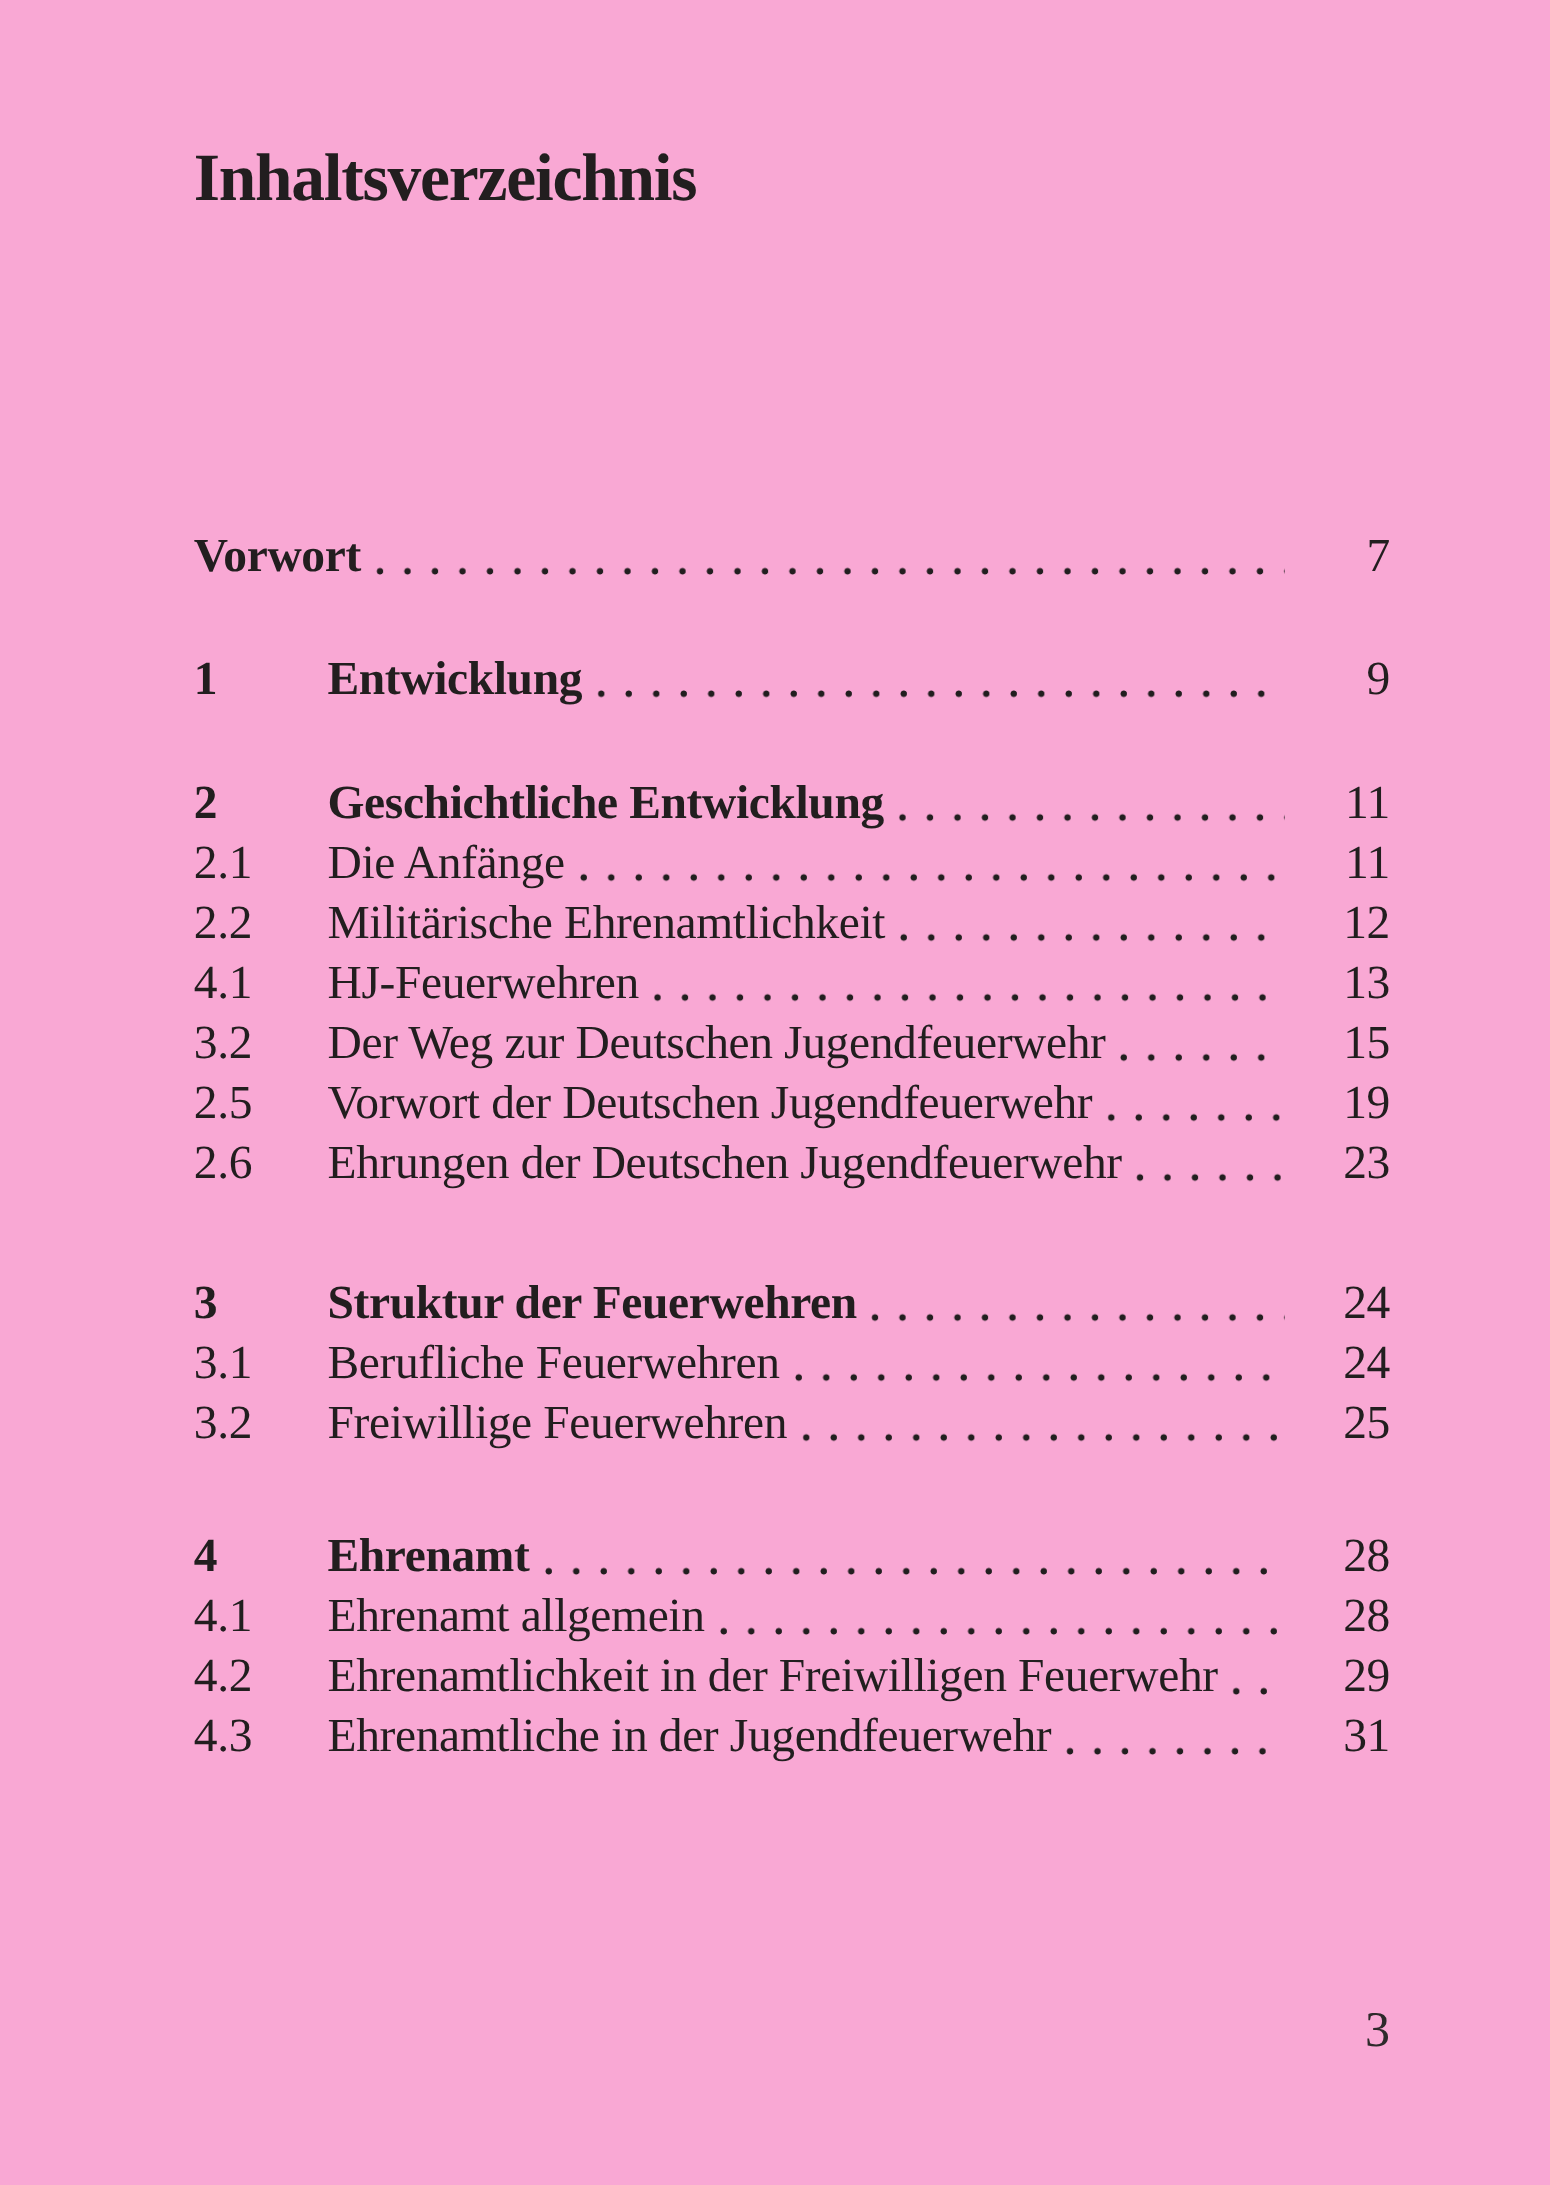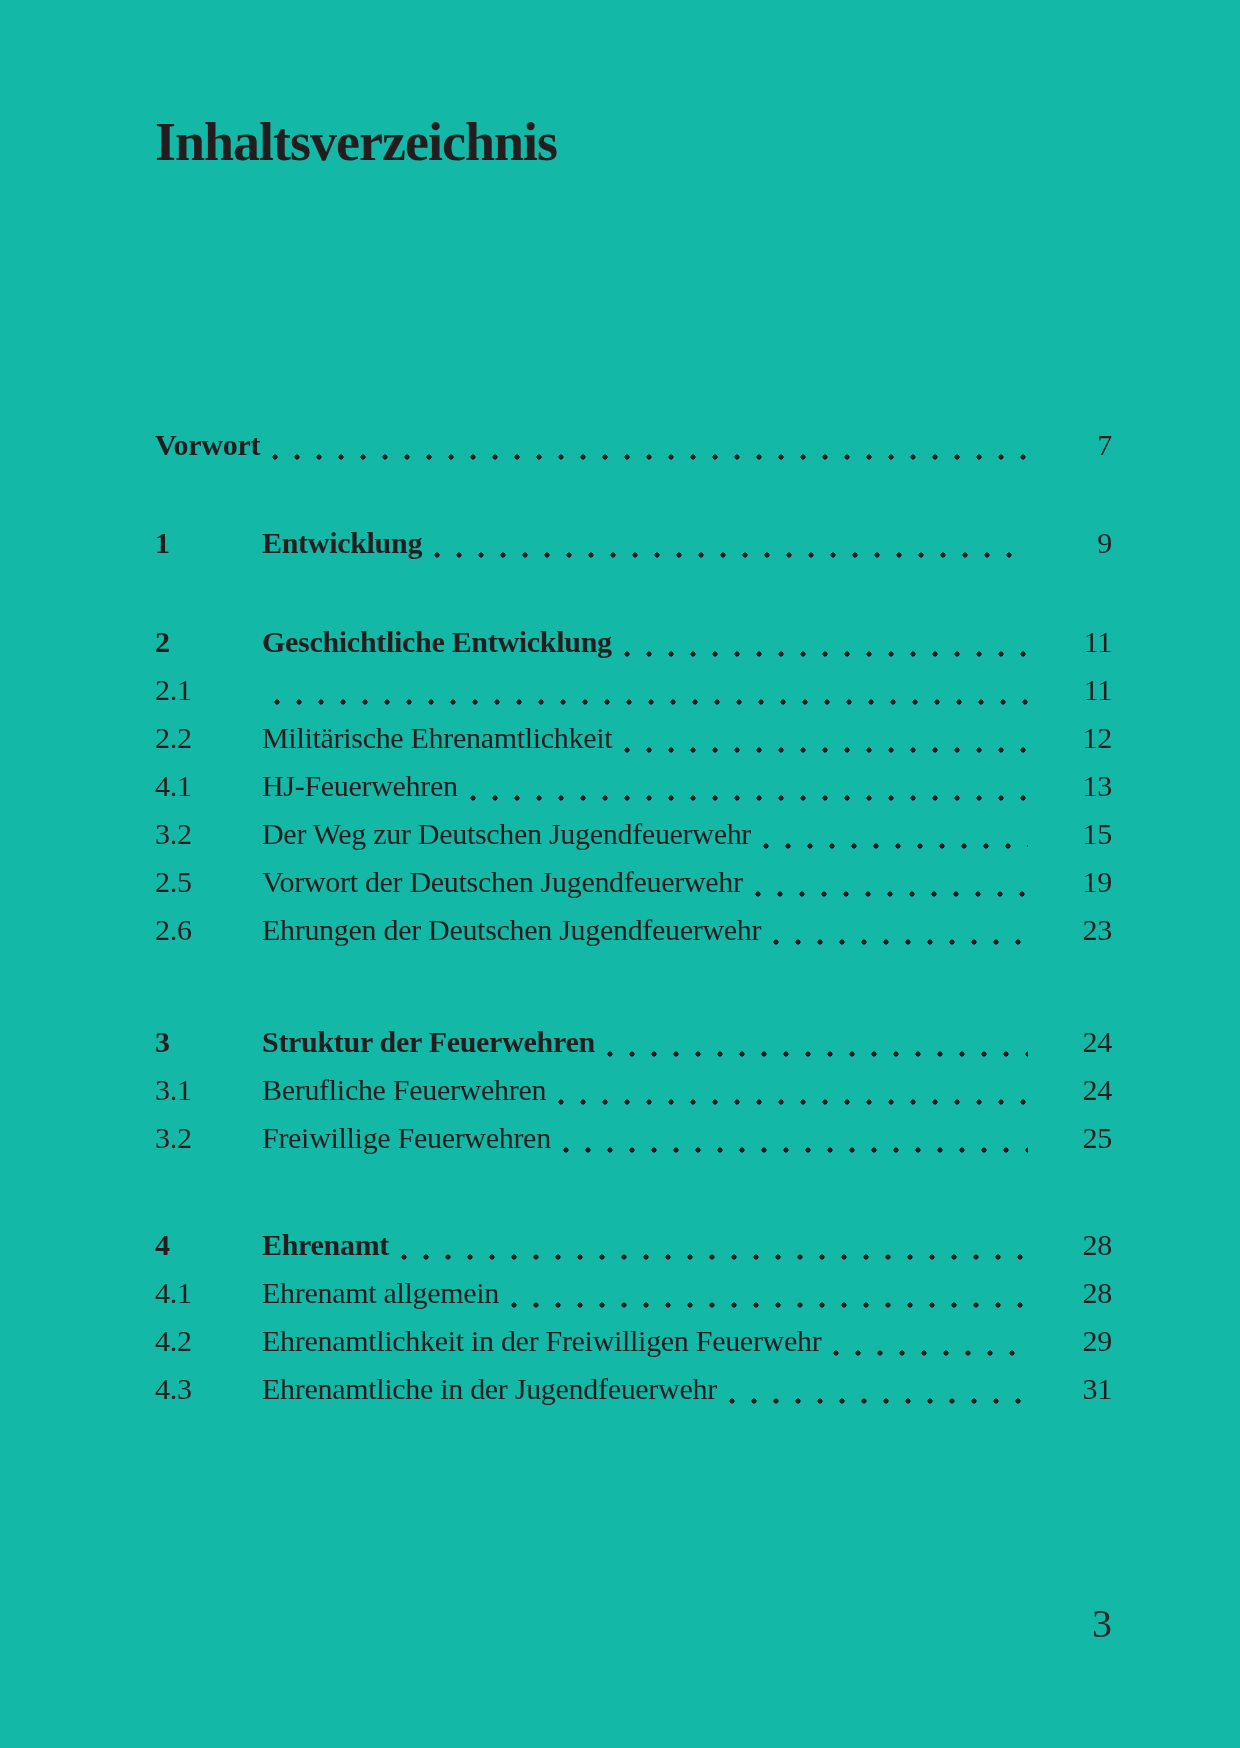--- a/index.html
+++ b/index.html
@@ -1,20 +1,20 @@
 <!DOCTYPE html>
 <html><head>
 <meta charset="utf-8">
 <style>
   html, body { margin: 0; padding: 0; background: #ffffff; }
   .page {
     position: relative;
     width: 1240px;
     height: 1748px;
-    background: #14b8a6;
+    background: #f9a8d4;
     color: #221e1f;
     font-family: "Liberation Serif", serif;
     overflow: hidden;
   }
   .doc-title {
     position: absolute;
     left: 155px;
     top: 115px;
     font-size: 54px;
     line-height: 54px;
@@ -26,21 +26,21 @@
     position: absolute;
     left: 155px;
     right: 128px;
     top: 421px;
   }
   .row {
     display: flex;
     align-items: flex-start;
     height: 48px;
     line-height: 48px;
-    font-size: 30px;
+    font-size: 38px;
     letter-spacing: -0.3px;
   }
   .row.bold .num, .row.bold .label { font-weight: 700; }
   .g1 { margin-top: 50px; }
   .g2 { margin-top: 51px; }
   .g3 { margin-top: 64px; }
   .g4 { margin-top: 59px; }
   .num {
     width: 107px;
     flex: 0 0 107px;
@@ -100,20 +100,21 @@
 
     <div class="row bold g2">
       <span class="num">2</span>
       <span class="label">Geschichtliche Entwicklung</span>
       <span class="leader"></span>
       <span class="pageno">11</span>
     </div>
 
     <div class="row">
       <span class="num">2.1</span>
+      <span class="label">Die Anfänge</span>
       <span class="leader"></span>
       <span class="pageno">11</span>
     </div>
 
     <div class="row">
       <span class="num">2.2</span>
       <span class="label">Militärische Ehrenamtlichkeit</span>
       <span class="leader"></span>
       <span class="pageno">12</span>
     </div>

